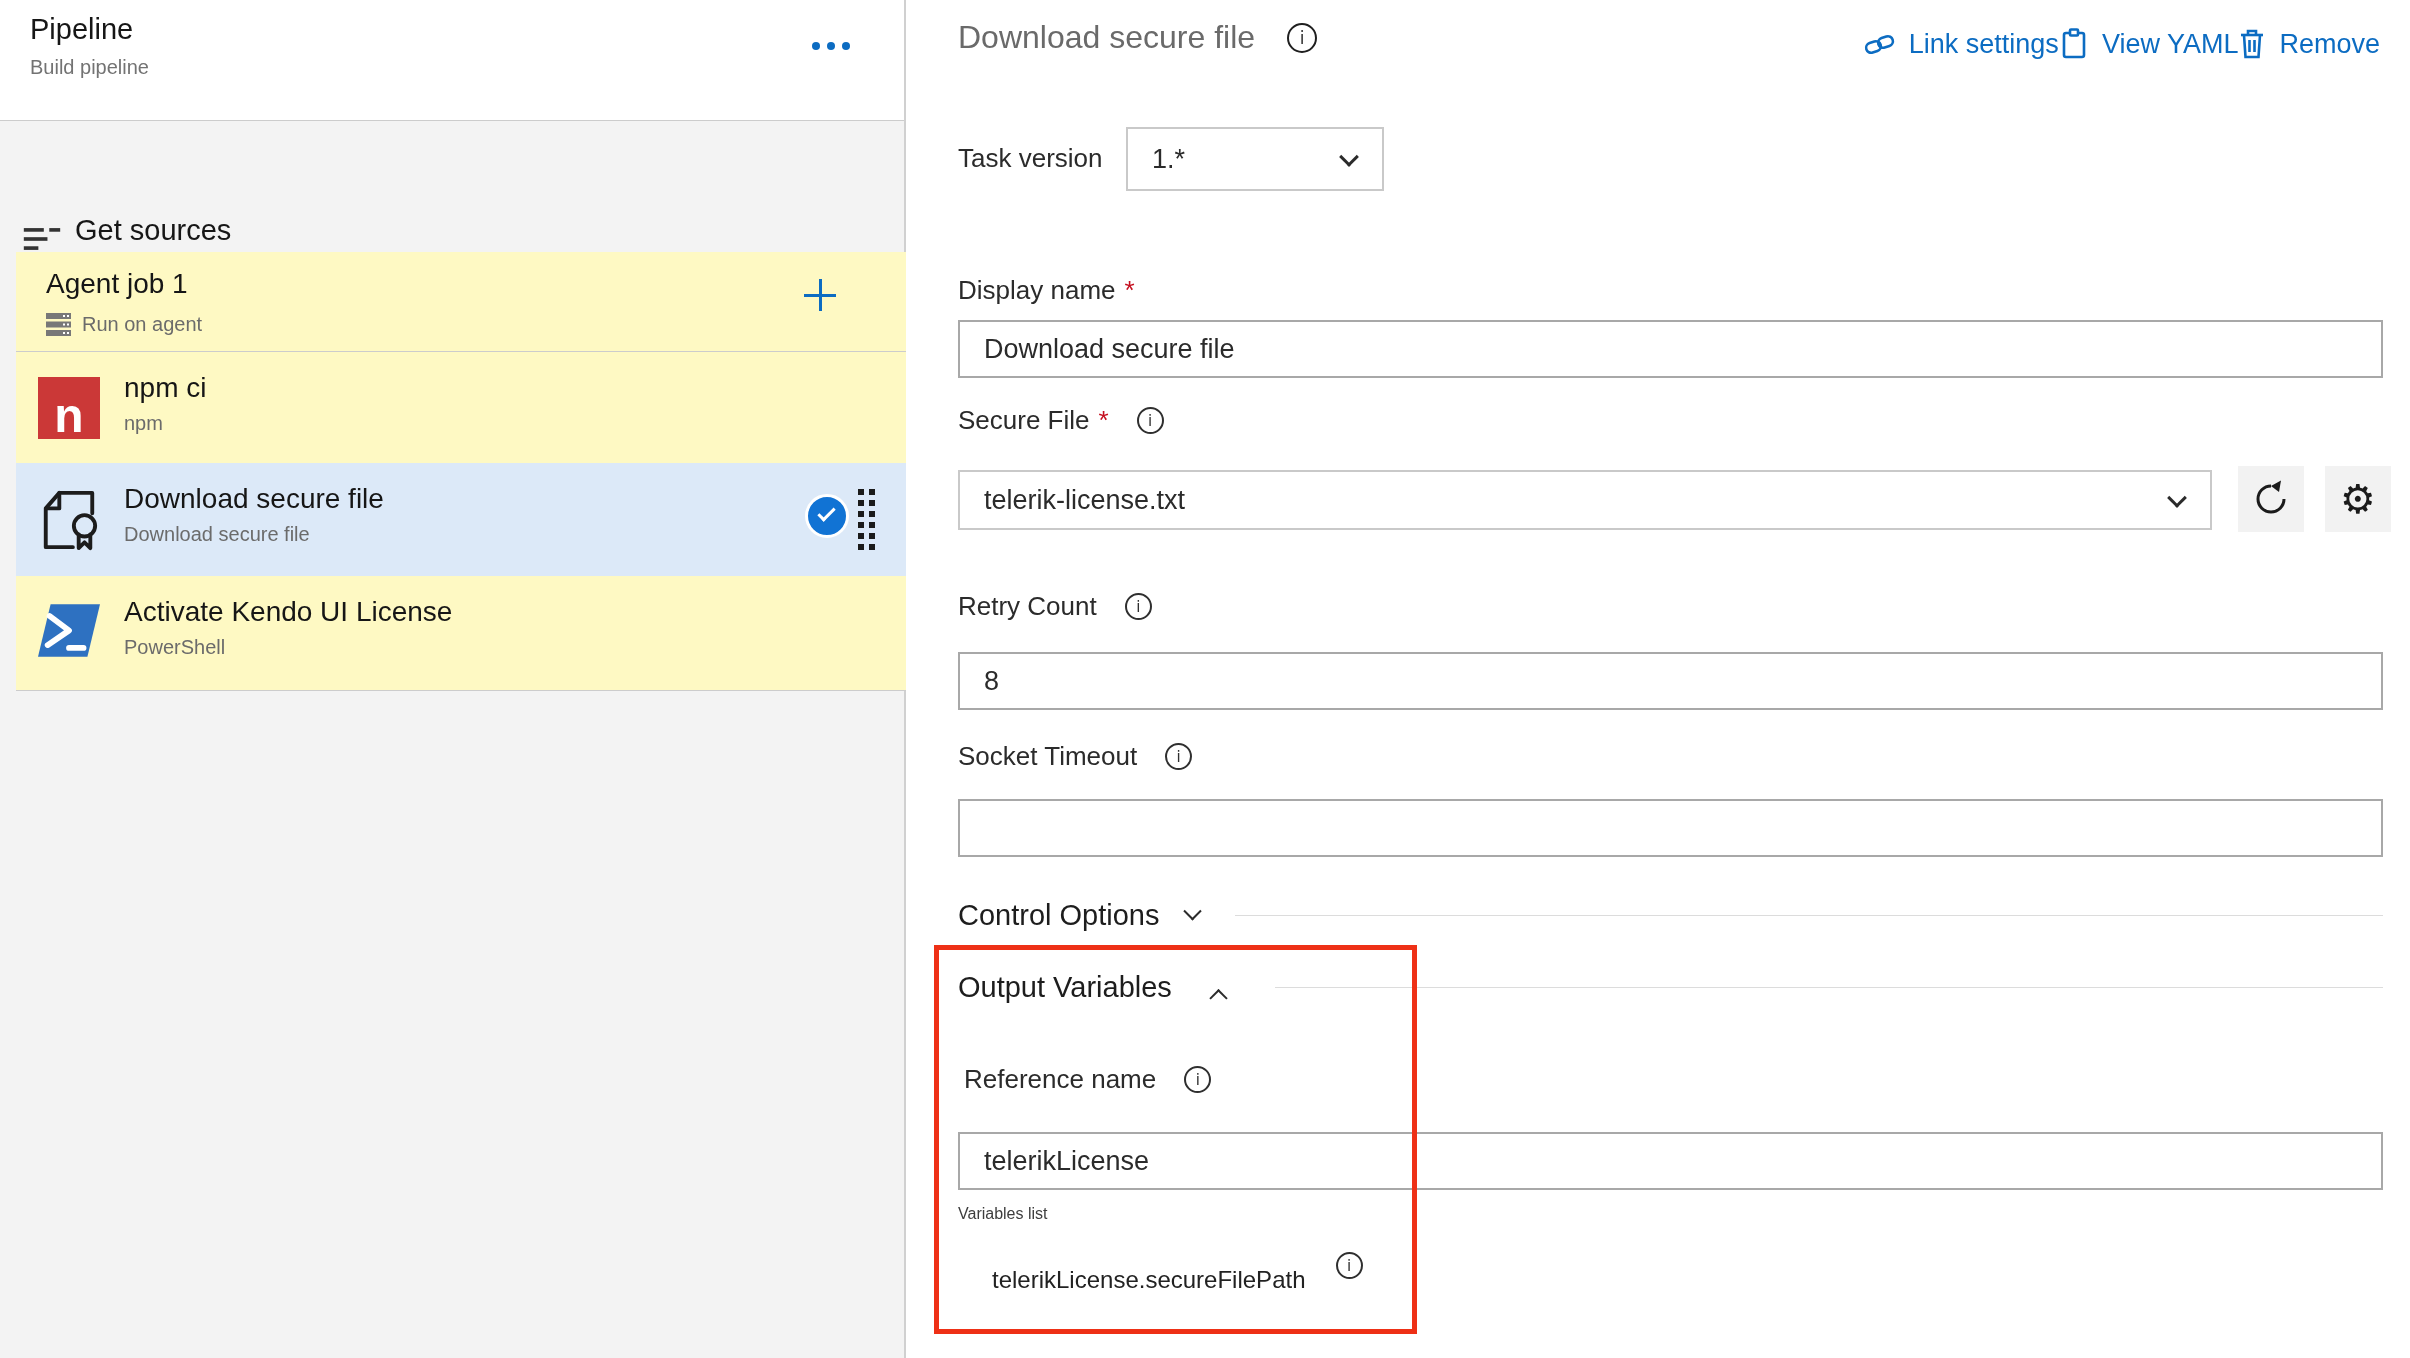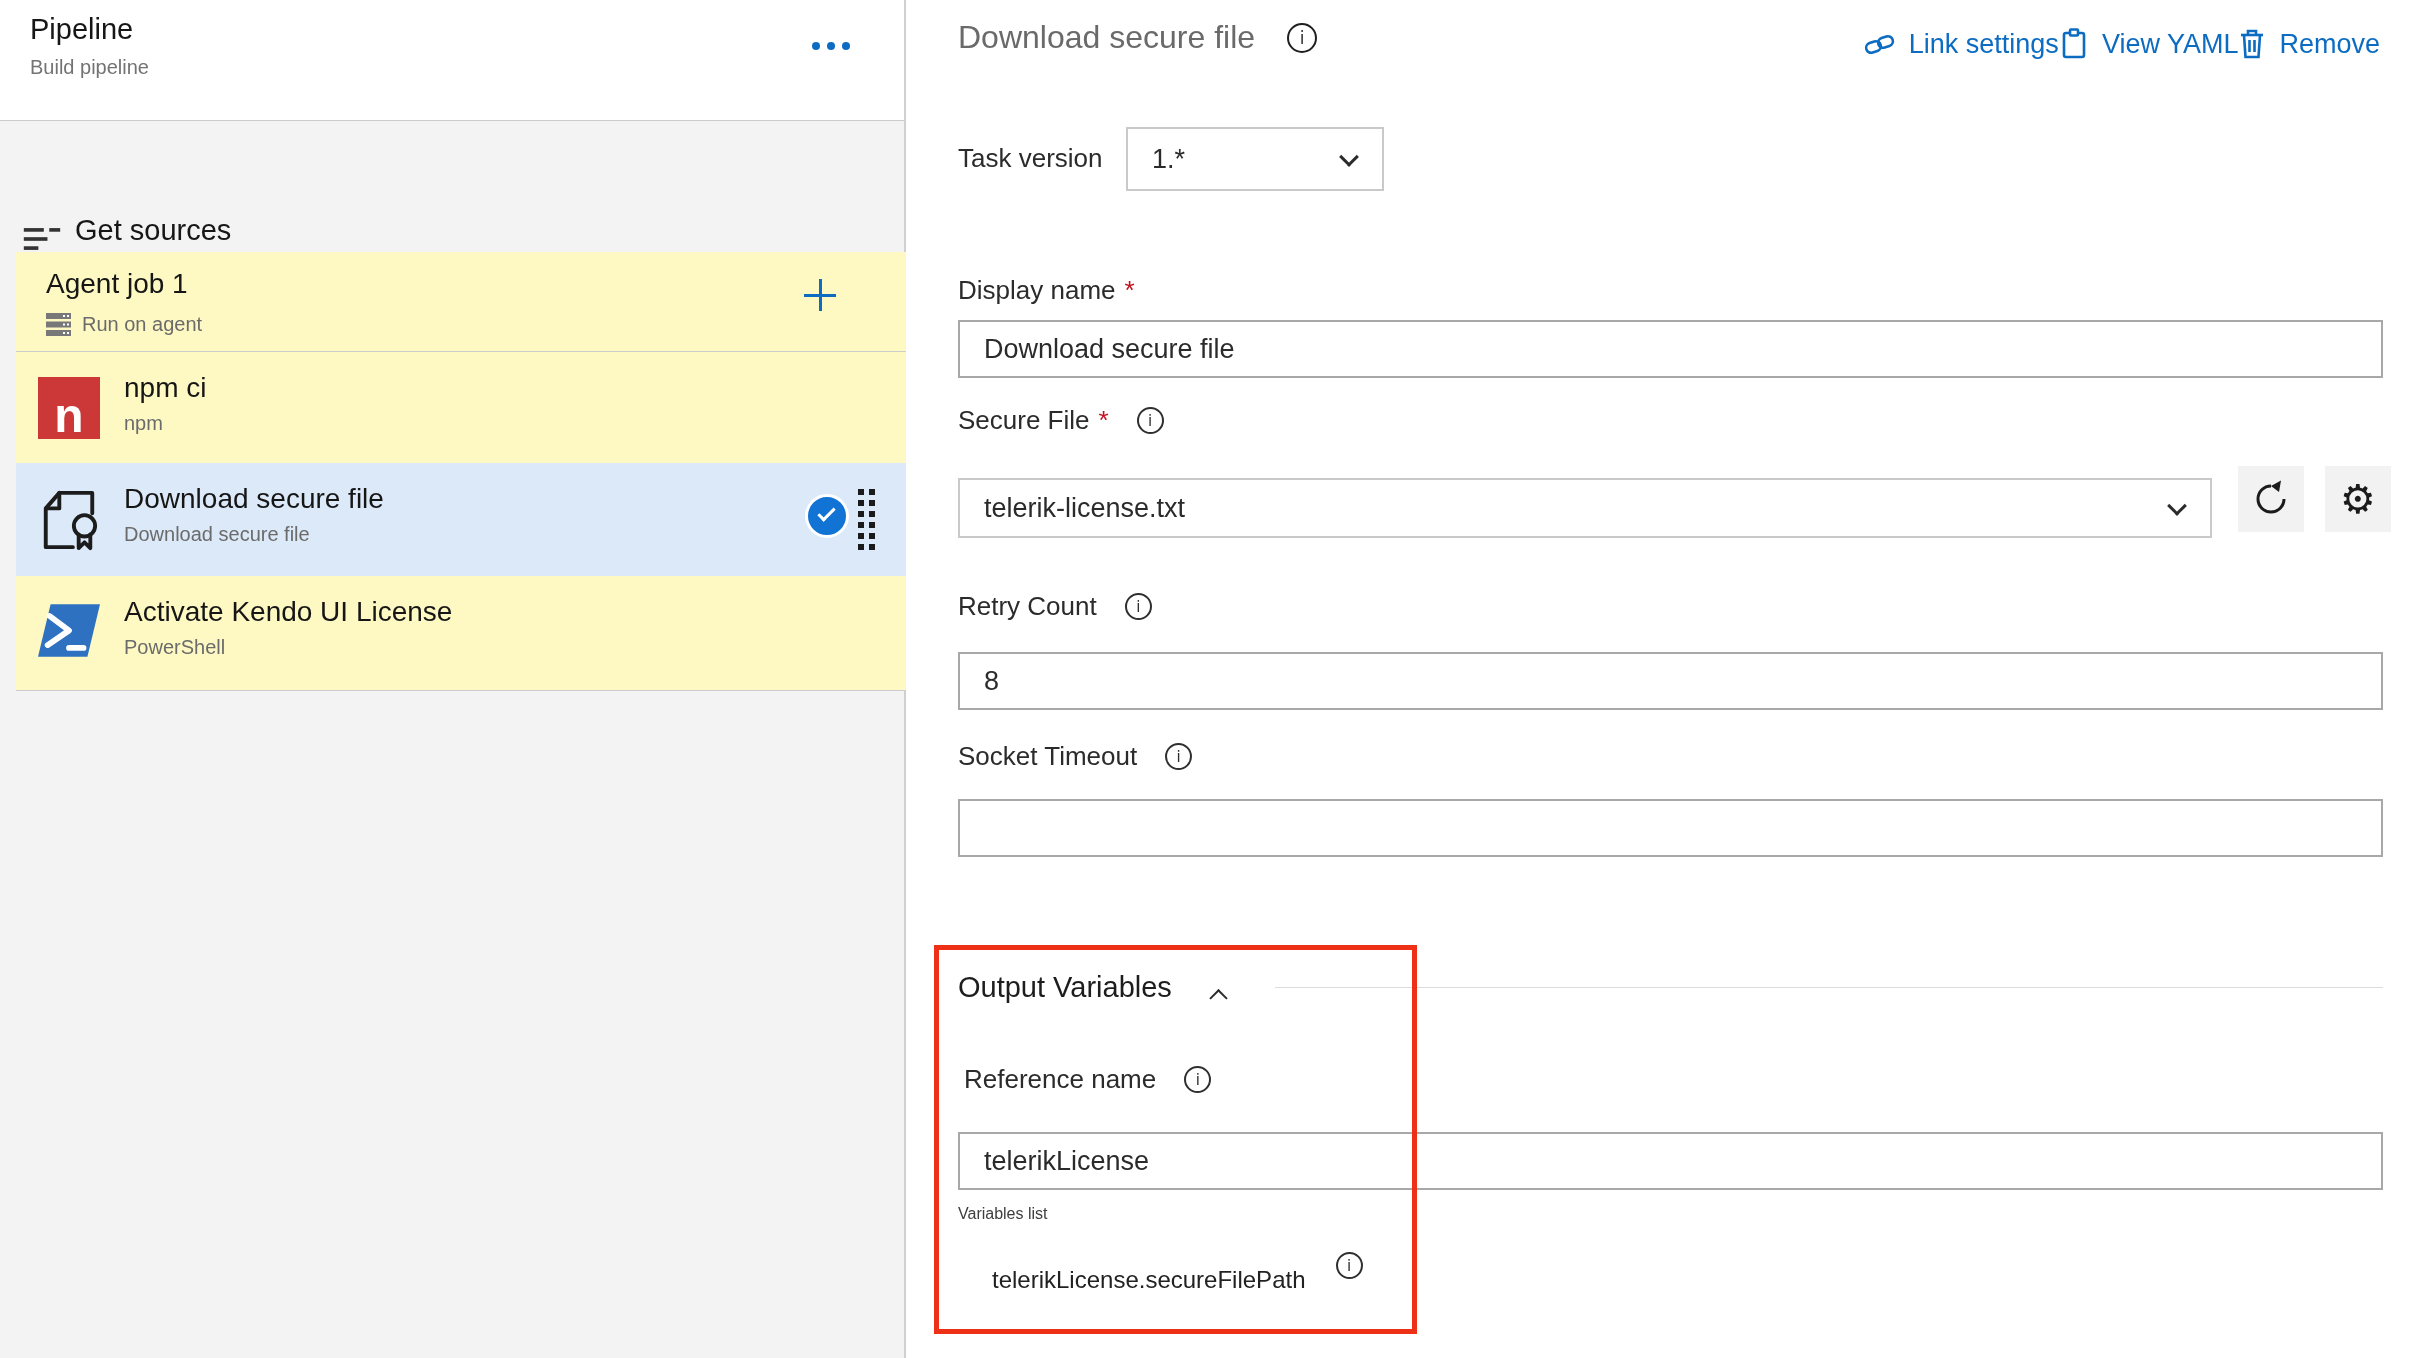--- a/index.html
+++ b/index.html
@@ -54,21 +54,21 @@
   .info { min-width:27px; width:27px; height:27px; border:2px solid #2f2f2f; border-radius:50%; display:inline-flex; align-items:center; justify-content:center; font-size:15px; color:#2f2f2f; margin-left:28px; font-family:"DejaVu Sans",sans-serif; cursor:pointer; flex:none; }
   .info.big { width:30px; height:30px; margin-left:32px; font-size:17px; border-color:#1f1f1f; }
 
   .tv-box { position:absolute; left:218px; top:127px; width:258px; height:64px; border:2px solid #c9c9c9; display:flex; align-items:center; padding-left:24px; font-size:27px; color:#2b2b2b; cursor:pointer; background:#fff; }
   .chev { width:14px; height:14px; border-right:3px solid #2b2b2b; border-bottom:3px solid #2b2b2b; }
   .chev.abs { position:absolute; right:26px; top:50%; transform:translateY(-65%) rotate(45deg); }
   .chev.inline-down { transform:rotate(45deg) translate(-3px,-3px); margin-left:26px; border-width:2.5px; width:13px; height:13px; }
   .chev.inline-up { transform:rotate(-135deg) translate(-4px,-4px); margin-left:26px; border-width:2.5px; width:13px; height:13px; margin-top:10px; }
 
   .text-input { position:absolute; left:50px; width:1425px; height:58px; border:2px solid #a8a8a8; font-size:27px; color:#2b2b2b; padding:0 24px; font-family:"Liberation Sans",sans-serif; background:#fff; }
-  .combo { position:absolute; left:50px; top:470px; width:1254px; height:60px; border:2px solid #c9c9c9; display:flex; align-items:center; padding-left:24px; font-size:27px; color:#2b2b2b; cursor:pointer; background:#fff;margin-top:8px; }
+  .combo { position:absolute; left:50px; top:470px; width:1254px; height:60px; border:2px solid #c9c9c9; display:flex; align-items:center; padding-left:24px; font-size:27px; color:#2b2b2b; cursor:pointer; background:#fff; }
   .icon-btn { position:absolute; top:466px; width:66px; height:66px; background:#f2f2f2; display:flex; align-items:center; justify-content:center; cursor:pointer; }
   .icon-btn.refresh { left:1330px; }
   .icon-btn.gear { left:1417px; font-size:40px; color:#1b1b1b; font-family:"DejaVu Sans",sans-serif; }
 
   .section-hdr { position:absolute; left:50px; width:1425px; display:flex; align-items:center; font-size:29px; color:#1d1d1d; cursor:pointer; }
   .rule { flex:1; height:1px; background:#dcdcdc; margin-left:36px; }
 
   .vars-label { position:absolute; left:50px; top:1205px; font-size:16px; color:#3d3d3d; }
   .var-item { position:absolute; left:84px; top:1266px; display:flex; align-items:flex-start; font-size:24px; color:#222; }
   .var-item .info { position:relative; top:-14px; margin-left:30px; }
@@ -279,20 +279,25 @@
     <span class="info">i</span>
   </div>
   <input class="text-input" style="top: 652px;" value="8">
 
   <div class="f-label" style="top:741px;">
     <span>Socket Timeout</span>
     <span class="info">i</span>
   </div>
   <input class="text-input" style="top: 799px;" value="">
 
+  <div class="section-hdr" style="top:899px;">
+    <span>Control Options</span>
+    <span class="chev inline-down"></span>
+    <span class="rule"></span>
+  </div>
 
   <div class="section-hdr" style="top:971px;gap:14px;">
     <span>Output Variables</span>
     <span class="chev inline-up"></span>
     <span class="rule"></span>
   </div>
 
   <div class="f-label" style="top:1064px;margin-left:6px;">
     <span>Reference name</span>
     <span class="info">i</span>

